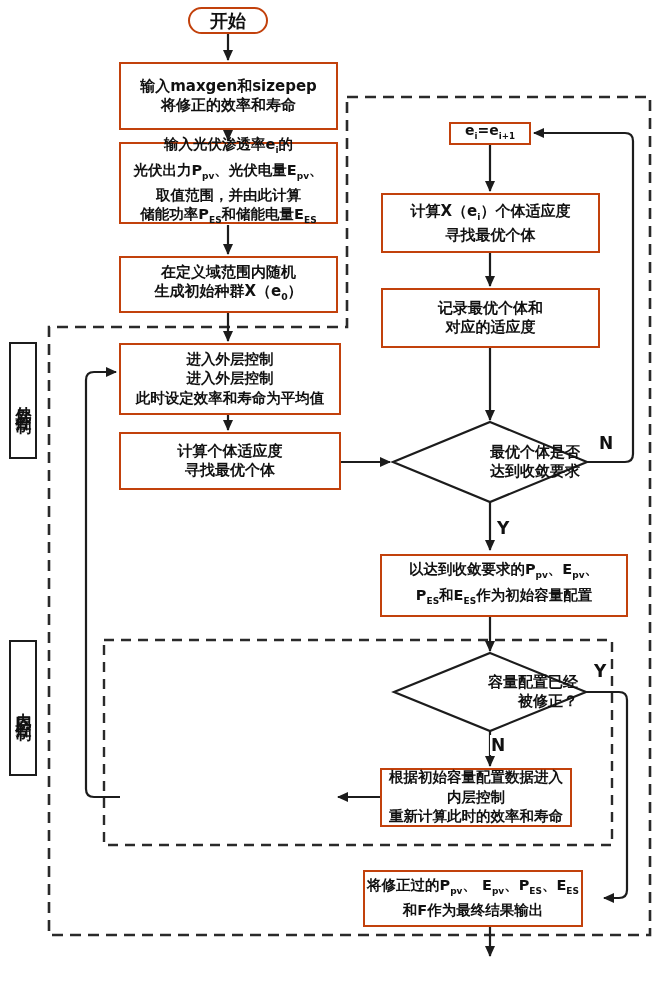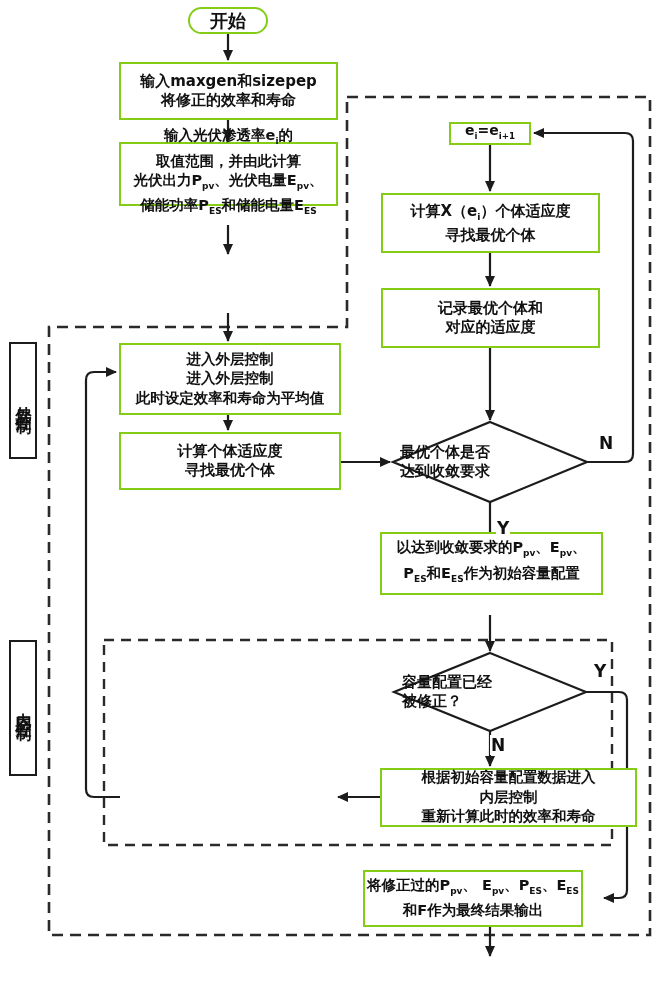--- a/index.html
+++ b/index.html
@@ -4,31 +4,31 @@
 <style>
   html,body{margin:0;padding:0;background:#fff;}
   #stage{
     position:relative;width:659px;height:1000px;background:#fff;
     font-family:"DejaVu Sans","Liberation Sans",sans-serif;
     color:#111;overflow:hidden;
   }
   #wires{position:absolute;left:0;top:0;width:659px;height:1000px;}
   .node{
     position:absolute;display:flex;flex-direction:column;justify-content:center;
-    align-items:center;text-align:center;background:#fff;border:2px solid #84cc16;
+    align-items:center;text-align:center;background:#fff;border:2px solid #c2410c;
     box-sizing:border-box;font-weight:bold;
   }
   .terminal{border-radius:14px;font-size:18px;border-width:2.5px;}
   .box{font-size:15px;}
   .ln{line-height:19px;white-space:nowrap;}
   .tight .ln{line-height:19.5px;font-size:14.5px;}
   .small{font-size:14px;}
   .diamond-text{
     position:absolute;display:flex;flex-direction:column;justify-content:center;
-    align-items:flex-start;text-align:center;font-weight:bold;font-size:15px;
+    align-items:flex-end;text-align:center;font-weight:bold;font-size:15px;
     background:transparent;border:none;
   }
   .region-label{
     position:absolute;border:2px solid #1c1c1c;background:#fff;box-sizing:border-box;
     display:flex;align-items:center;justify-content:center;
     writing-mode:vertical-rl;text-orientation:upright;
     font-size:16px;font-weight:bold;letter-spacing:4px;
   }
   .branch{
     position:absolute;font-size:17px;font-weight:bold;background:#fff;padding:0 1px;
@@ -72,32 +72,36 @@
     </g>
 
     <polygon points="490,422 587,462 490,502 393,462" fill="#fff" stroke="#1c1c1c" stroke-width="2.2"></polygon>
     <polygon points="490,653 586,692 490,731 394,692" fill="#fff" stroke="#1c1c1c" stroke-width="2.2"></polygon>
   </svg>
 
   <div class="node terminal" style="left:188px;top:7px;width:80px;height:27px">
     <div class="ln">开始</div>
   </div>
 
-  <div class="node box" style="left:119px;top:62px;width:219px;height:58px">
+  <div class="node box" style="left:119px;top:62px;width:219px;height:68px">
     <div class="ln">输入maxgen和sizepep</div>
     <div class="ln">将修正的效率和寿命</div>
   </div>
 
-  <div class="node box tight" style="left:119px;top:142px;width:219px;height:64px">
+  <div class="node box tight" style="left:119px;top:142px;width:219px;height:82px">
     <div class="ln">输入光伏渗透率e<sub>i</sub>的</div>
+    <div class="ln">光伏出力P<sub>pv</sub>、光伏电量E<sub>pv</sub>、</div>
     <div class="ln">取值范围，并由此计算</div>
-    <div class="ln">光伏出力P<sub>pv</sub>、光伏电量E<sub>pv</sub>、</div>
     <div class="ln">储能功率P<sub>ES</sub>和储能电量E<sub>ES</sub></div>
   </div>
 
+  <div class="node box" style="left:119px;top:256px;width:219px;height:57px">
+    <div class="ln">在定义域范围内随机</div>
+    <div class="ln">生成初始种群X（e<sub>0</sub>）</div>
+  </div>
 
   <div class="node box tight" style="left:119px;top:343px;width:222px;height:72px">
     <div class="ln">进入外层控制</div>
     <div class="ln">进入外层控制</div>
     <div class="ln">此时设定效率和寿命为平均值</div>
   </div>
 
   <div class="node box" style="left:119px;top:432px;width:222px;height:58px">
     <div class="ln">计算个体适应度</div>
     <div class="ln">寻找最优个体</div>
@@ -115,31 +119,31 @@
   <div class="node box" style="left:381px;top:288px;width:219px;height:60px">
     <div class="ln">记录最优个体和</div>
     <div class="ln">对应的适应度</div>
   </div>
 
   <div class="diamond-text" style="left:400px;top:432px;width:180px;height:60px">
     <div class="ln">最优个体是否</div>
     <div class="ln">达到收敛要求</div>
   </div>
 
-  <div class="node box tight" style="left:380px;top:532px;width:223px;height:63px">
+  <div class="node box tight" style="left:380px;top:554px;width:248px;height:63px">
     <div class="ln">以达到收敛要求的P<sub>pv</sub>、E<sub>pv</sub>、</div>
     <div class="ln">P<sub>ES</sub>和E<sub>ES</sub>作为初始容量配置</div>
   </div>
 
   <div class="diamond-text" style="left:402px;top:663px;width:176px;height:57px">
     <div class="ln">容量配置已经</div>
     <div class="ln">被修正？</div>
   </div>
 
-  <div class="node box tight" style="left:380px;top:768px;width:257px;height:59px">
+  <div class="node box tight" style="left:380px;top:768px;width:192px;height:59px">
     <div class="ln">根据初始容量配置数据进入</div>
     <div class="ln">内层控制</div>
     <div class="ln">重新计算此时的效率和寿命</div>
   </div>
 
 
   <div class="node box tight" style="left:363px;top:870px;width:220px;height:57px">
     <div class="ln">将修正过的P<sub>pv</sub>、 E<sub>pv</sub>、P<sub>ES</sub>、E<sub>ES</sub></div>
     <div class="ln">和F作为最终结果输出</div>
   </div>

